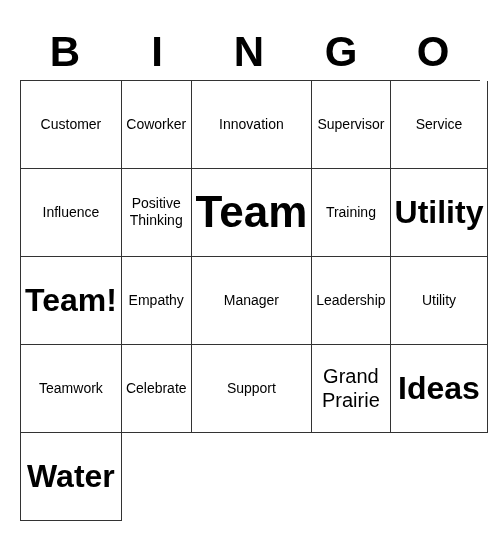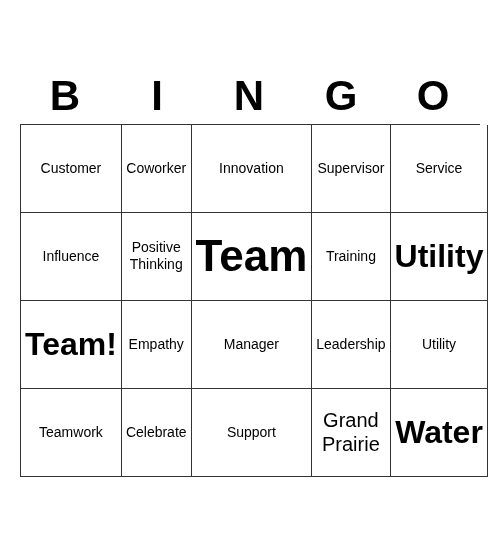--- a/index.html
+++ b/index.html
@@ -115,16 +115,19 @@
       <div class="bingo-cell">
         <span class="cell-text size-md">Celebrate</span>
       </div>
       <div class="bingo-cell">
         <span class="cell-text size-md">Support</span>
       </div>
       <div class="bingo-cell">
         <span class="cell-text size-lg">Grand Prairie</span>
       </div>
       <div class="bingo-cell">
+        <span class="cell-text size-xl">Ideas</span>
+      </div>
+      <div class="bingo-cell">
         <span class="cell-text size-xl">Water</span>
       </div>
     </div>
 </div>
 
 </body></html>

